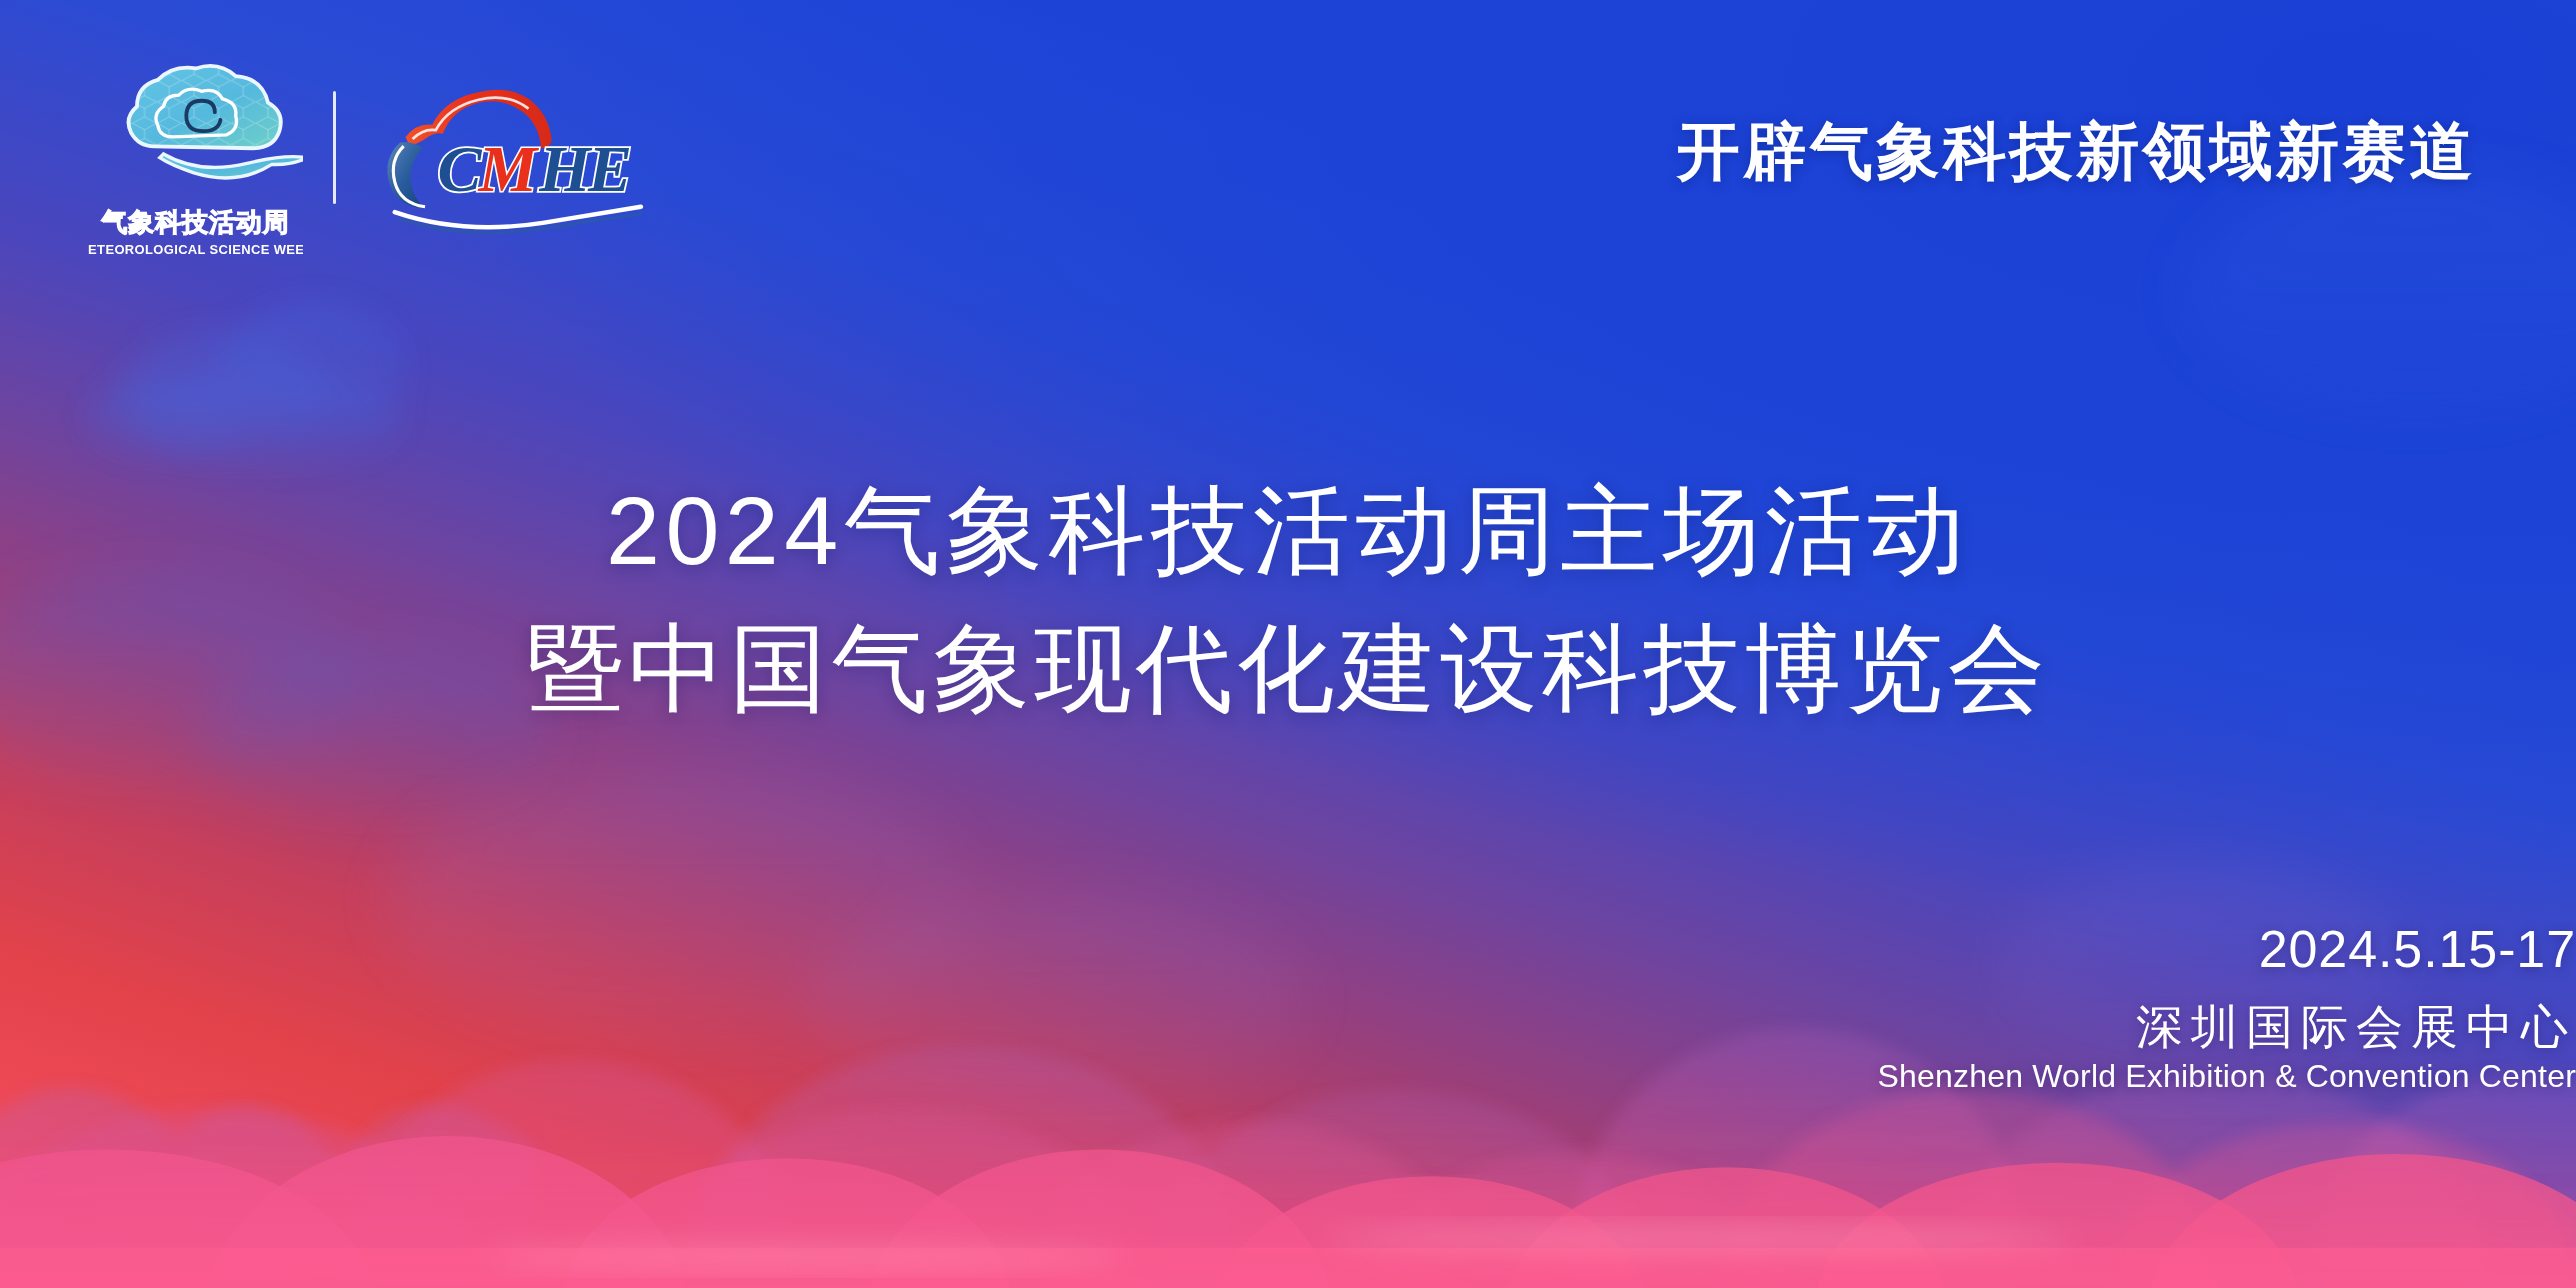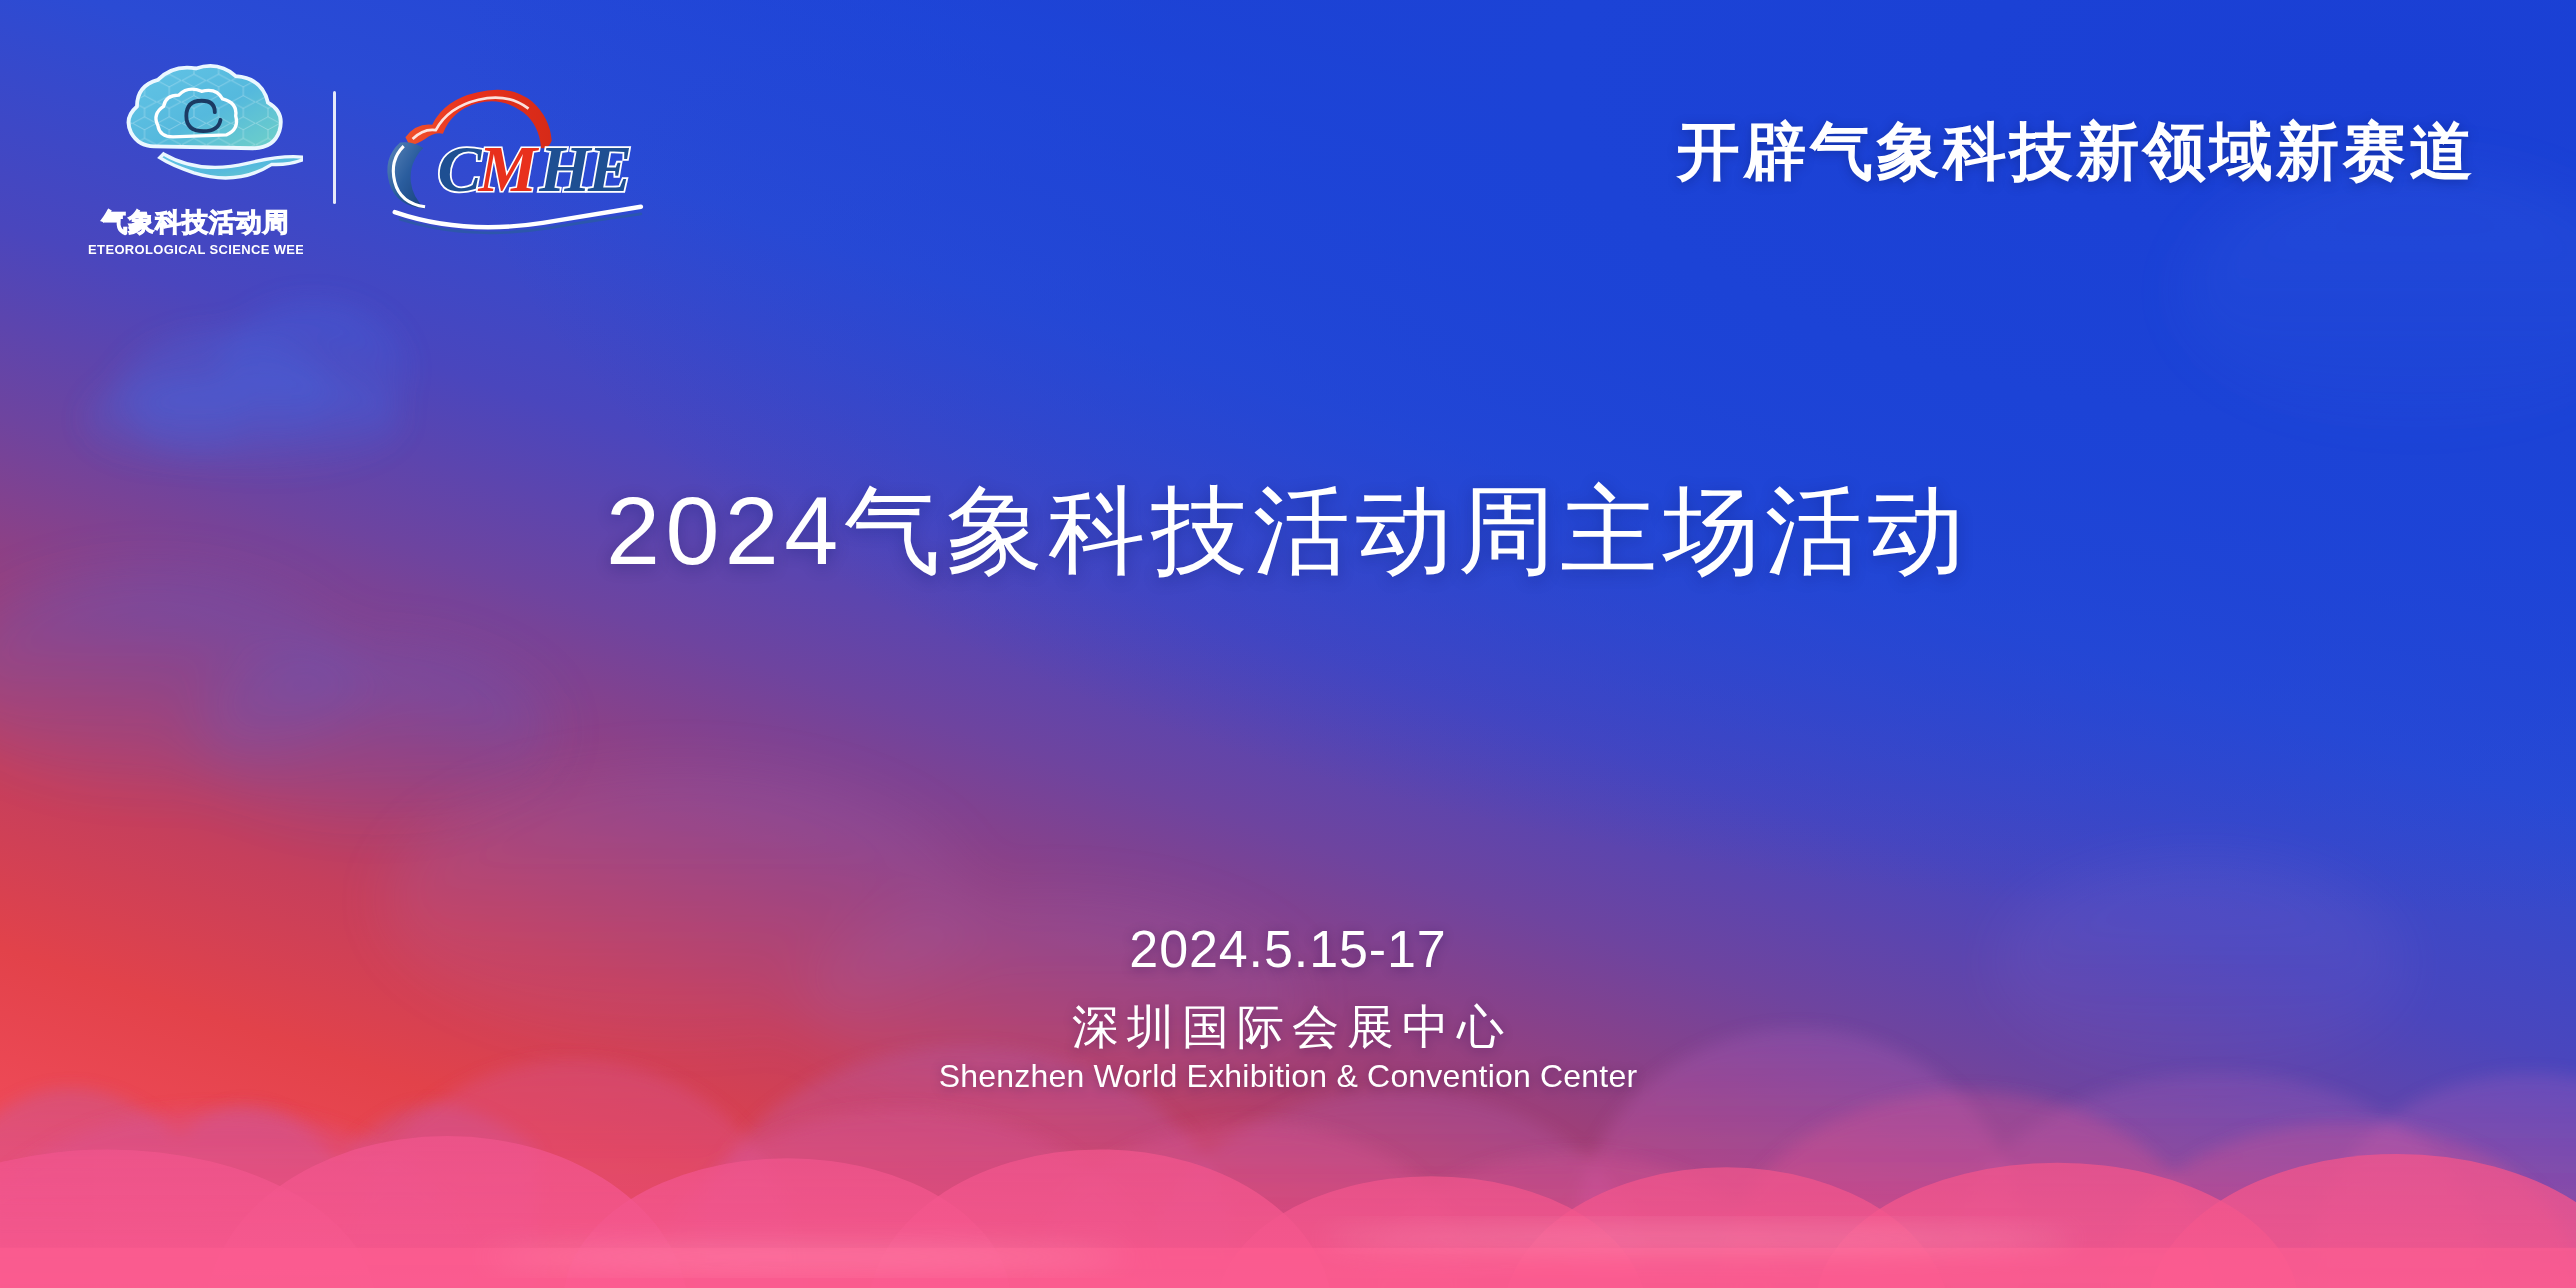--- a/index.html
+++ b/index.html
@@ -91,21 +91,21 @@
     letter-spacing: 0.1px;
     white-space: nowrap;
     color: #f4f6ff;
     text-shadow: 0 1.8px 9px rgba(5,15,80,.30);
   }
 
   
   .meta-block {
     position: absolute;
     top: 921px; left: 0; right: 0;
-    text-align: center;
+    text-align: right;
     color: #ffffff;
   }
   .meta-date {
     font-size: 52px;
     font-weight: 400;
     letter-spacing: 0.9px;
     line-height: 1.08;
     text-shadow: 0 1.8px 10.7px rgba(30,10,70,.35);
   }
   .meta-venue-cn {
@@ -303,20 +303,21 @@
       </svg>
     </div>
   </div>
 
   <div class="slogan">
     <div>开辟气象科技新领域新赛道</div>
   </div>
 
   <div class="title-block">
     <div class="title-line title-line-1">2024气象科技活动周主场活动</div>
+    <div class="title-line title-line-2">暨中国气象现代化建设科技博览会</div>
   </div>
 
   <div class="meta-block">
     <div class="meta-date">2024.5.15-17</div>
     <div class="meta-venue-cn">深圳国际会展中心</div>
     <div class="meta-venue-en">Shenzhen World Exhibition &amp; Convention Center</div>
   </div>
 
 </div>
 

